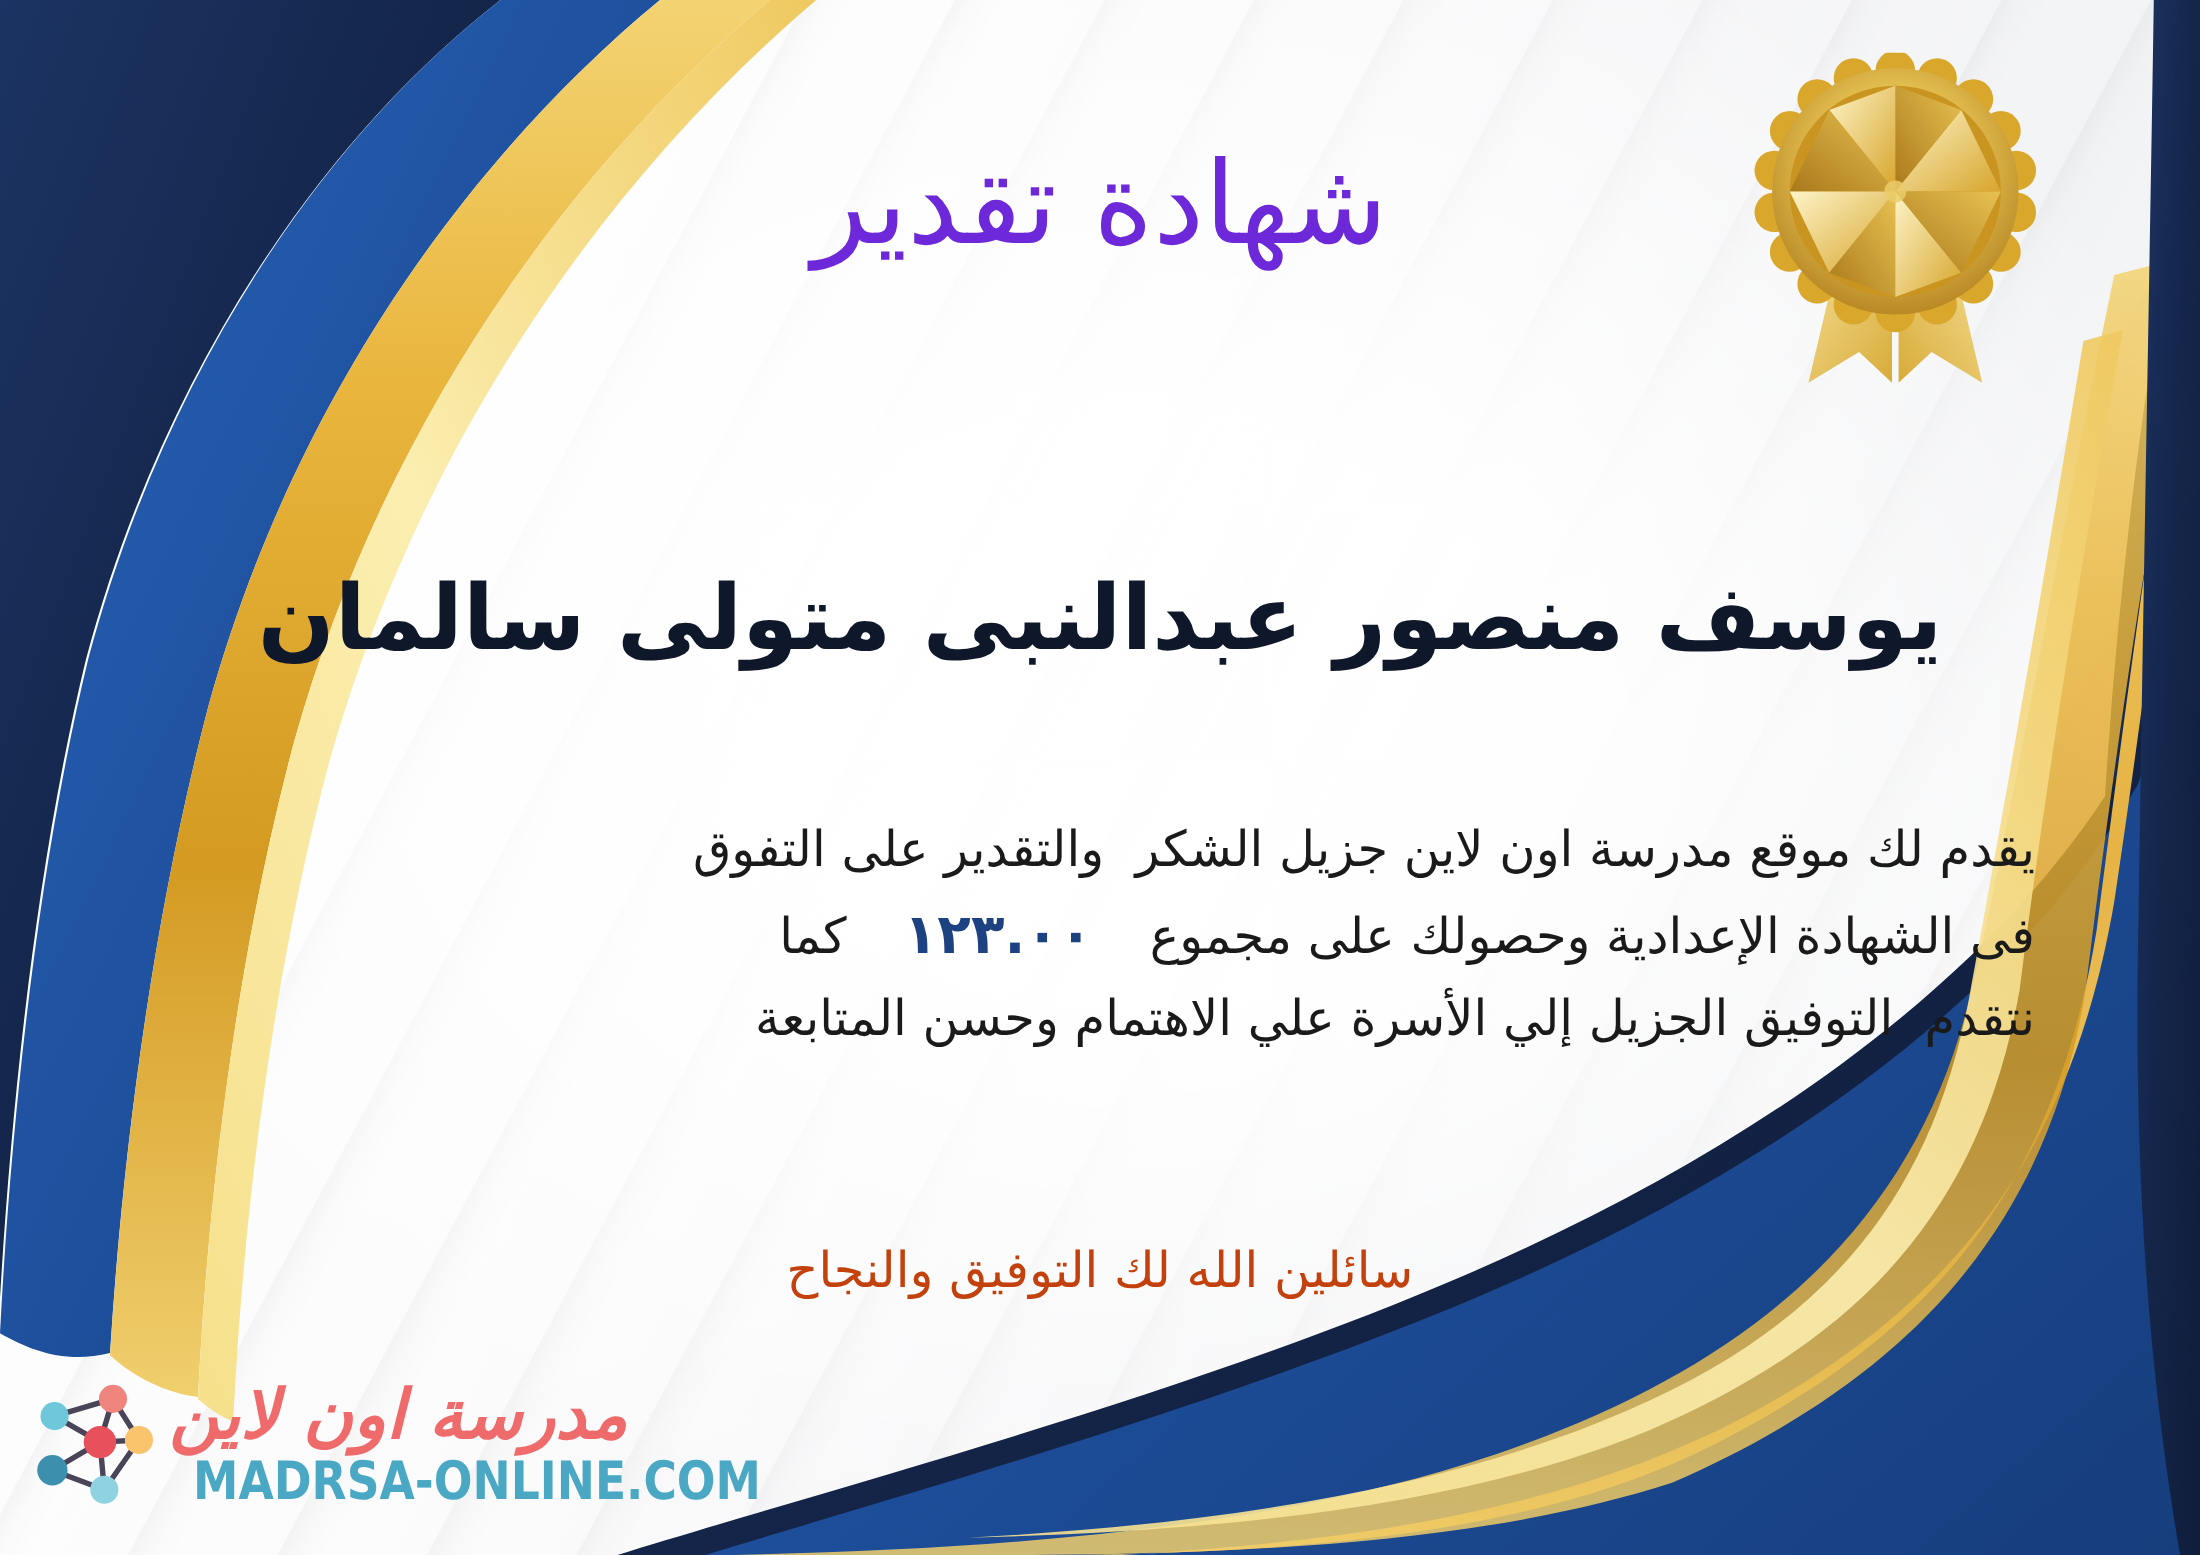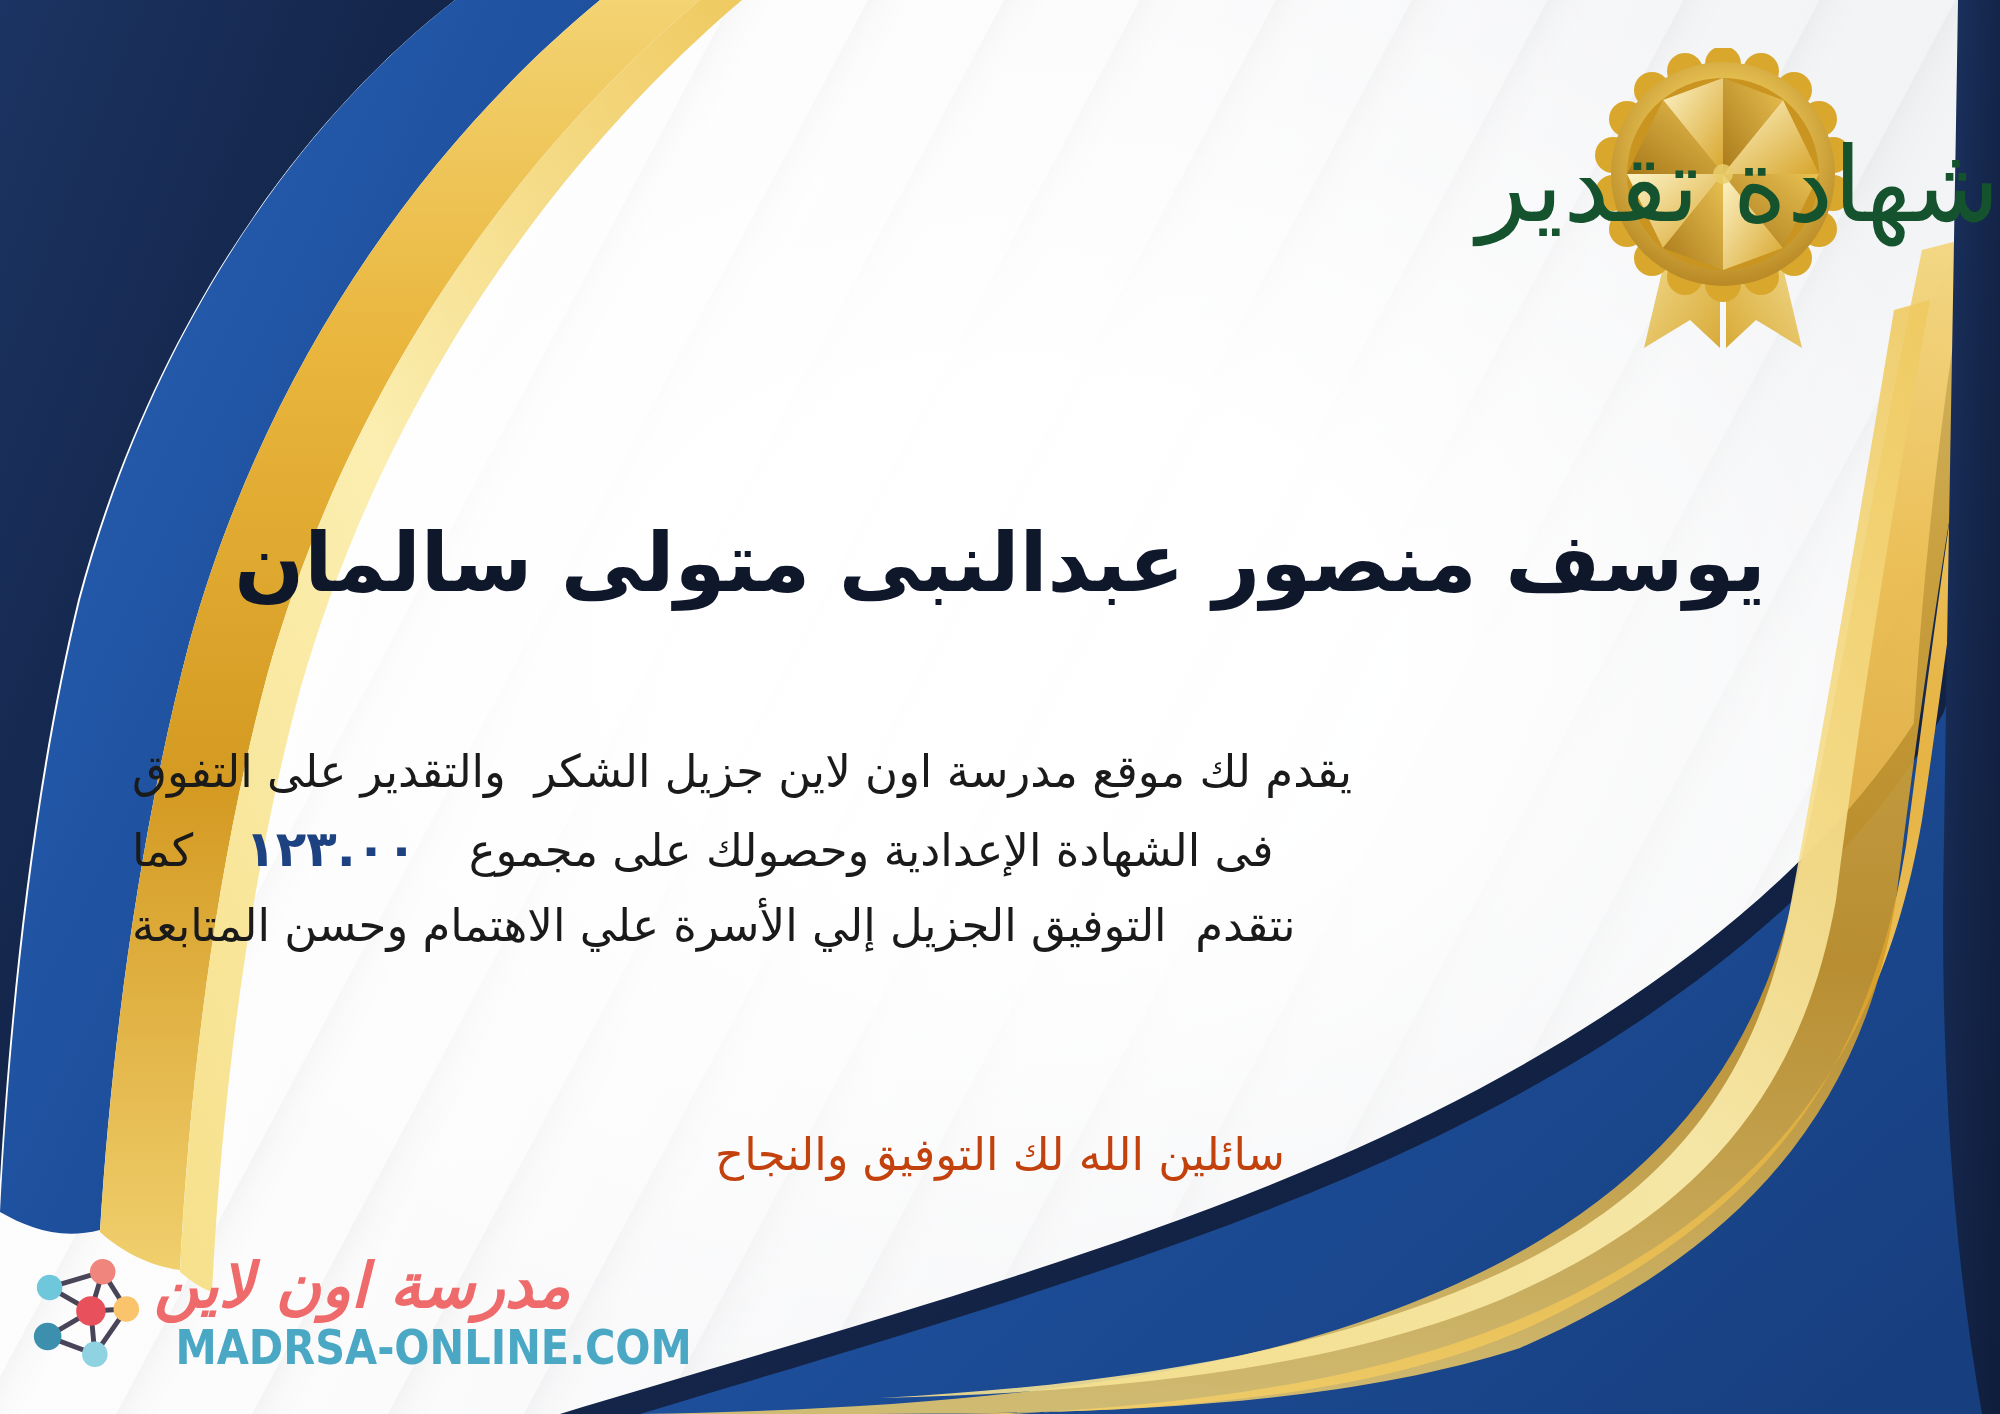--- a/index.html
+++ b/index.html
@@ -58,43 +58,44 @@
     width: 262px;
     height: 300px;
   }
 
   
   .title {
     position: absolute;
     top: 128px;
     left: 0;
     width: 2000px;
+    text-align: center;
     font-size: 104px;
     font-weight: 400;
     letter-spacing: 1px;
-    color: #14532d;
+    color: #6d28d9;
     line-height: 1.1;
   }
   .recipient {
     position: absolute;
     top: 516px;
     left: 0;
     width: 2000px;
     text-align: center;
     font-size: 82px;
     font-weight: 700;
     color: #0f172a;
     line-height: 1.15;
   }
   .body-block {
     position: absolute;
     top: 736px;
-    left: 132px;
+    left: 150px;
     width: 1700px;
-    text-align: left;
+    text-align: right;
     color: #1a1a1a;
     font-size: 45px;
     line-height: 1.62;
   }
   .body-line {
     display: block;
     white-space: pre-wrap;
   }
   .body-line.with-score {
     display: block;

